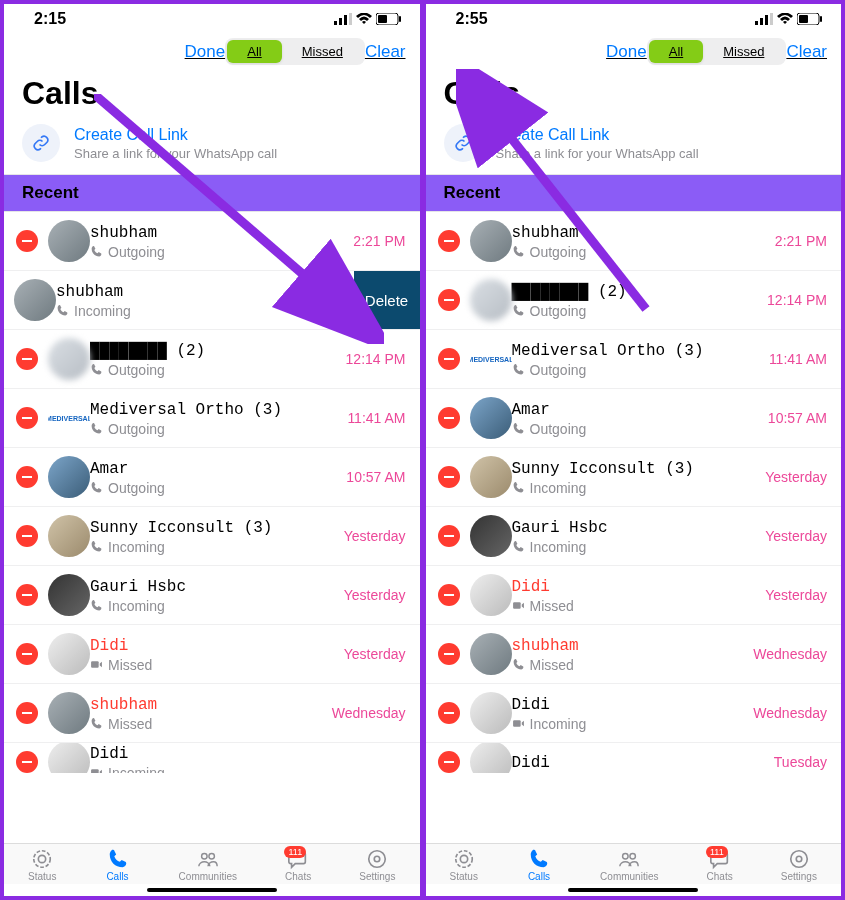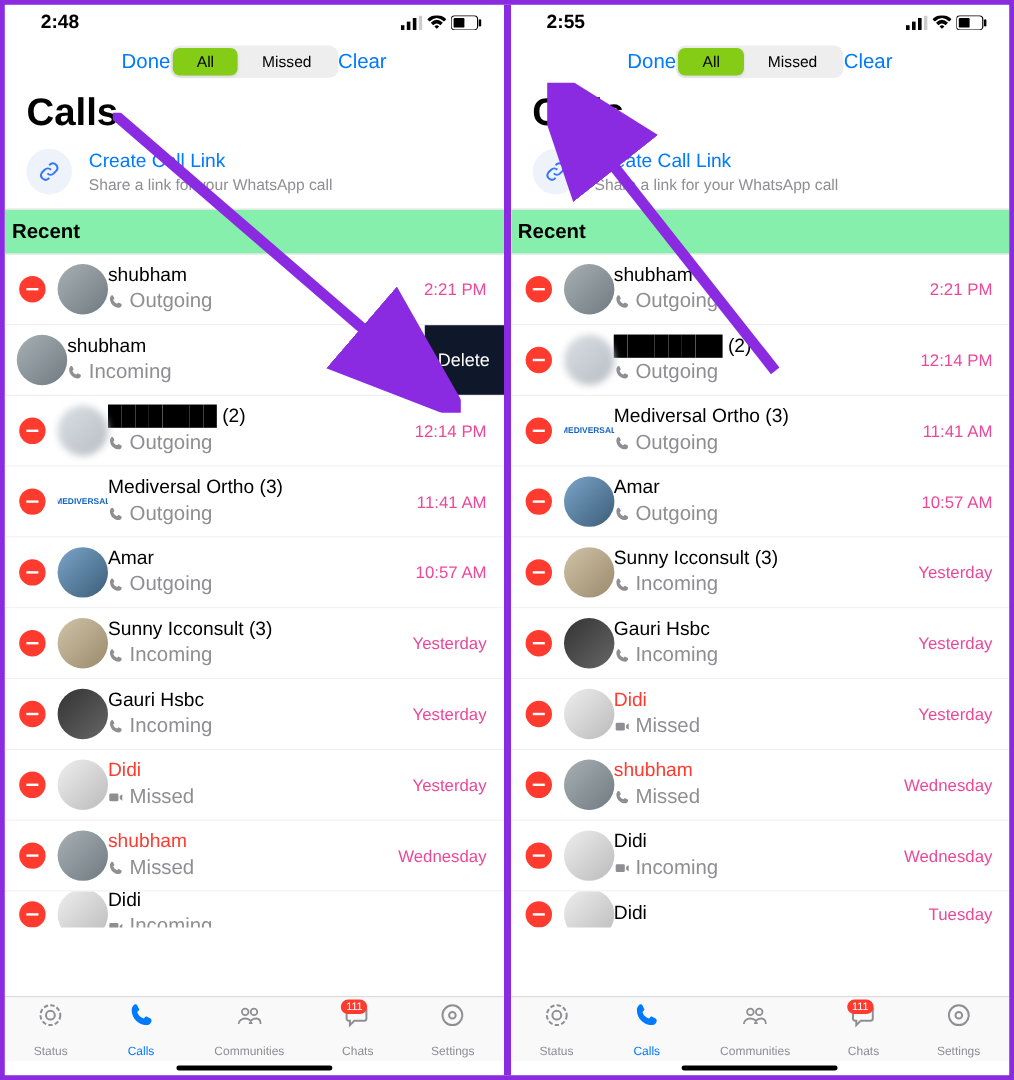--- a/index.html
+++ b/index.html
@@ -34,23 +34,24 @@
     justify-content: space-between;
     align-items: center;
     padding: 6px 18px 4px 30px;
     font-size: 16px;
     font-weight: 600;
   }
   .sb-icons { display: flex; gap: 4px; align-items: center; }
   
   .header {
     display: flex;
-    justify-content: center;
+    justify-content: flex-end;
     align-items: center;
     padding: 6px 14px;
+    text-decoration: underline;
   }
   .header .link { color: #007AFF; font-size: 17px; }
   .seg {
     display: flex;
     background: #eeeeef;
     border-radius: 8px;
     padding: 2px;
   }
   .seg .segbtn {
     padding: 4px 20px;
@@ -79,24 +80,24 @@
     border-radius: 50%;
     background: #eef2fa;
     display: flex; align-items: center; justify-content: center;
     color: #3478F6;
   }
   .create-link-text .t1 { color: #007AFF; font-size: 16px; }
   .create-link-text .t2 { color: #8e8e93; font-size: 13px; margin-top: 2px; }
   .section-hdr {
     border-top: 1px solid #e5e5e7;
     border-bottom: 1px solid #e5e5e7;
-    padding: 8px 6px;
+    padding: 8px 18px;
     font-size: 17px;
     font-weight: 600;
-    background: #86efac;
+    background: #8b5cf6;
   }
   .list {
     flex: 1;
     overflow: hidden;
   }
   .row {
     display: flex;
     align-items: center;
     padding: 8px 14px 8px 12px;
     border-bottom: 1px solid #efeff0;
@@ -117,50 +118,50 @@
   .avatar {
     width: 42px; height: 42px; border-radius: 50%;
     background: #ccd3d9;
     flex-shrink: 0;
     overflow: hidden;
     display: flex; align-items: center; justify-content: center;
     font-size: 9px; color: #556;
   }
   .blur { filter: blur(3px); }
   .meta { flex: 1; min-width: 0; }
-  .name { font-size: 16px; color: #000; }
+  .name { font-size: 16px; color: #000; font-family: Liberation Mono, monospace; }
   .name.missed { color: #FF3B30; }
   .sub {
     display: flex; align-items: center; gap: 5px;
-    color: #8e8e93; font-size: 17px; margin-top: 2px;
+    color: #8e8e93; font-size: 14px; margin-top: 2px;
   }
   .time { color: #ec4899; font-size: 14px; margin-left: auto; flex-shrink: 0; }
   .delete-btn {
     position: absolute;
     right: 0; top: 0; bottom: 0;
     width: 66px;
-    background: #0f172a;
+    background: #0c4a6e;
     color: #fff;
     display: flex; align-items: center; justify-content: center;
     font-size: 15px;
   }
   .row.swiped { padding-left: 10px; padding-right: 0; }
   .row.swiped .time { margin-right: 76px; }
   
   .tabbar {
     border-top: 1px solid #dcdcdc;
     display: flex;
     justify-content: space-around;
     padding: 4px 0 2px 0;
     background: #f9f9f9;
   }
   .tab {
     display: flex; flex-direction: column; align-items: center;
     font-size: 10px; color: #8e8e93;
-    gap: 14px;
+    gap: 1px;
     position: relative;
     text-align: center;
   }
   .tab.active { color: #007AFF; }
   .tab svg { width: 26px; height: 22px; }
   .badge {
     position: absolute;
     top: -2px; right: 5px;
     background: #FF3B30;
     color: #fff;
@@ -191,21 +192,21 @@
     <svg class="arrow" style="left:90px;top:90px;width:290px;height:250px" viewBox="0 0 290 250">
       <defs>
           <marker id="ah1" markerWidth="14" markerHeight="14" refX="7" refY="5" orient="auto">
             <polygon points="0,0 14,5 0,10" fill="#8A2BE2"></polygon>
           </marker>
         </defs>
       <line x1="0" y1="0" x2="255" y2="220" stroke="#8A2BE2" stroke-width="9" marker-end="url(#ah1)"></line>
     </svg>
 
     <div class="statusbar">
-      <span>2:48</span>
+      <span>2:15</span>
       <span class="sb-icons">
         <svg width="18" height="12">
             <rect x="0" y="8" width="3" height="4" fill="#000"></rect>
             <rect x="5" y="5" width="3" height="7" fill="#000"></rect>
             <rect x="10" y="2" width="3" height="10" fill="#000"></rect>
             <rect x="15" y="0" width="3" height="12" fill="#ccc"></rect>
           </svg>
         <svg width="16" height="12" viewBox="0 0 16 12">
             <path d="M8 11 L6 9 Q8 7 10 9 Z M3 6 Q8 1 13 6 L11 8 Q8 5 5 8 Z M0 3 Q8 -4 16 3 L14 5 Q8 -1 2 5 Z" fill="#000"></path>
           </svg>

